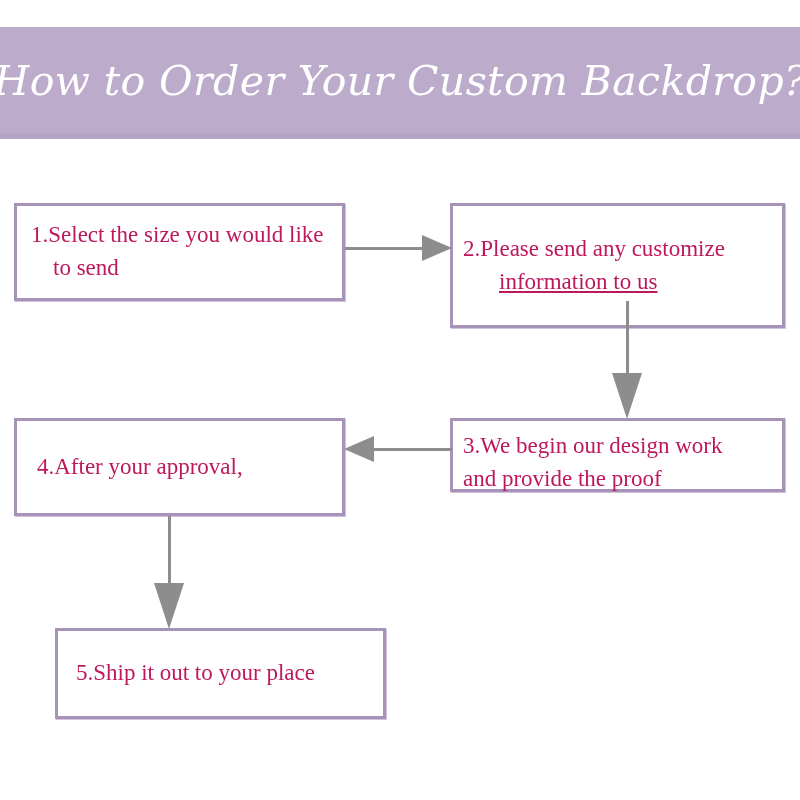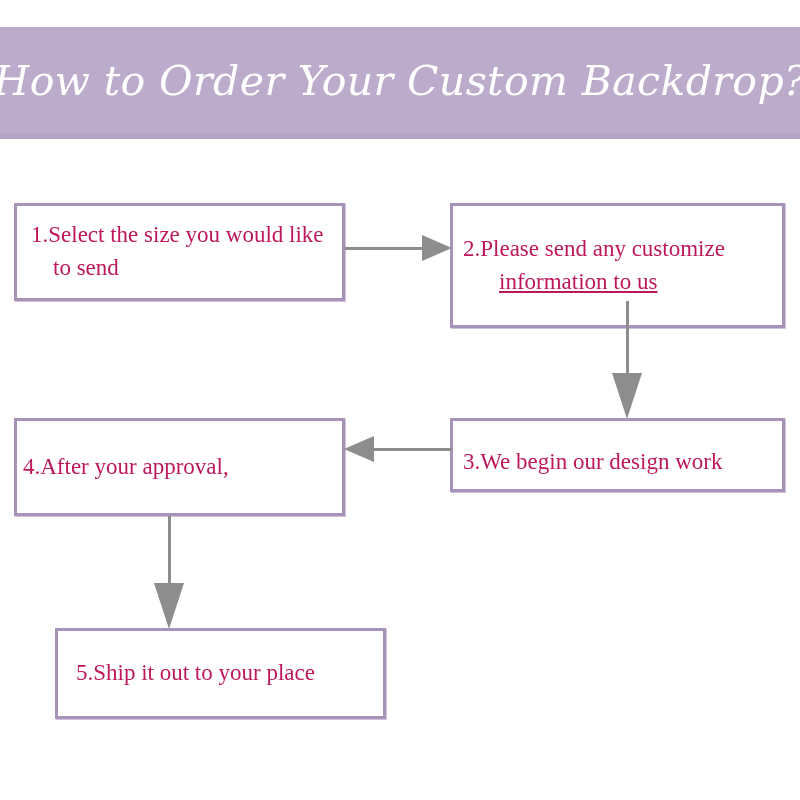--- a/index.html
+++ b/index.html
@@ -72,21 +72,21 @@
   #box1 .line2 { padding-left: 22px; }
 
   
   #box2 { left: 450px; top: 203px; width: 335px; height: 125px; padding: 0 8px 0 10px; }
   #box2 .line2 { padding-left: 36px; text-decoration: underline; }
 
   
   #box3 { left: 450px; top: 418px; width: 335px; height: 74px; padding: 15px 0 0 10px; }
 
   
-  #box4 { left: 14px;  top: 418px; width: 331px; height: 98px; padding: 0 0 0 6px; }
+  #box4 { left: 14px;  top: 418px; width: 331px; height: 98px; padding: 0 0 0 20px; }
   #box4 .line2 { padding-left: 22px; }
 
   
   #box5 { left: 14px;  top: 628px; width: 331px; height: 91px; padding: 0 0 0 18px; margin-left: 41px; }
 
   
   .arrow { position: absolute; }
 
   .arrow-shaft-h {
     position: absolute;
@@ -162,20 +162,21 @@
   <div class="line line2">to send</div>
 </div>
 
 <div class="flow-box" id="box2">
   <div class="line line1">2.Please send any customize</div>
   <div class="line line2">information to us</div>
 </div>
 
 <div class="flow-box" id="box3">
   <div class="line line1">3.We begin our design work</div>
+  <div class="line line2">and provide the proof</div>
 </div>
 
 <div class="flow-box" id="box4">
   <div class="line line1">4.After your approval,</div>
 </div>
 
 <div class="flow-box" id="box5">
   <div class="line line1">5.Ship it out to your place</div>
 </div>
 

